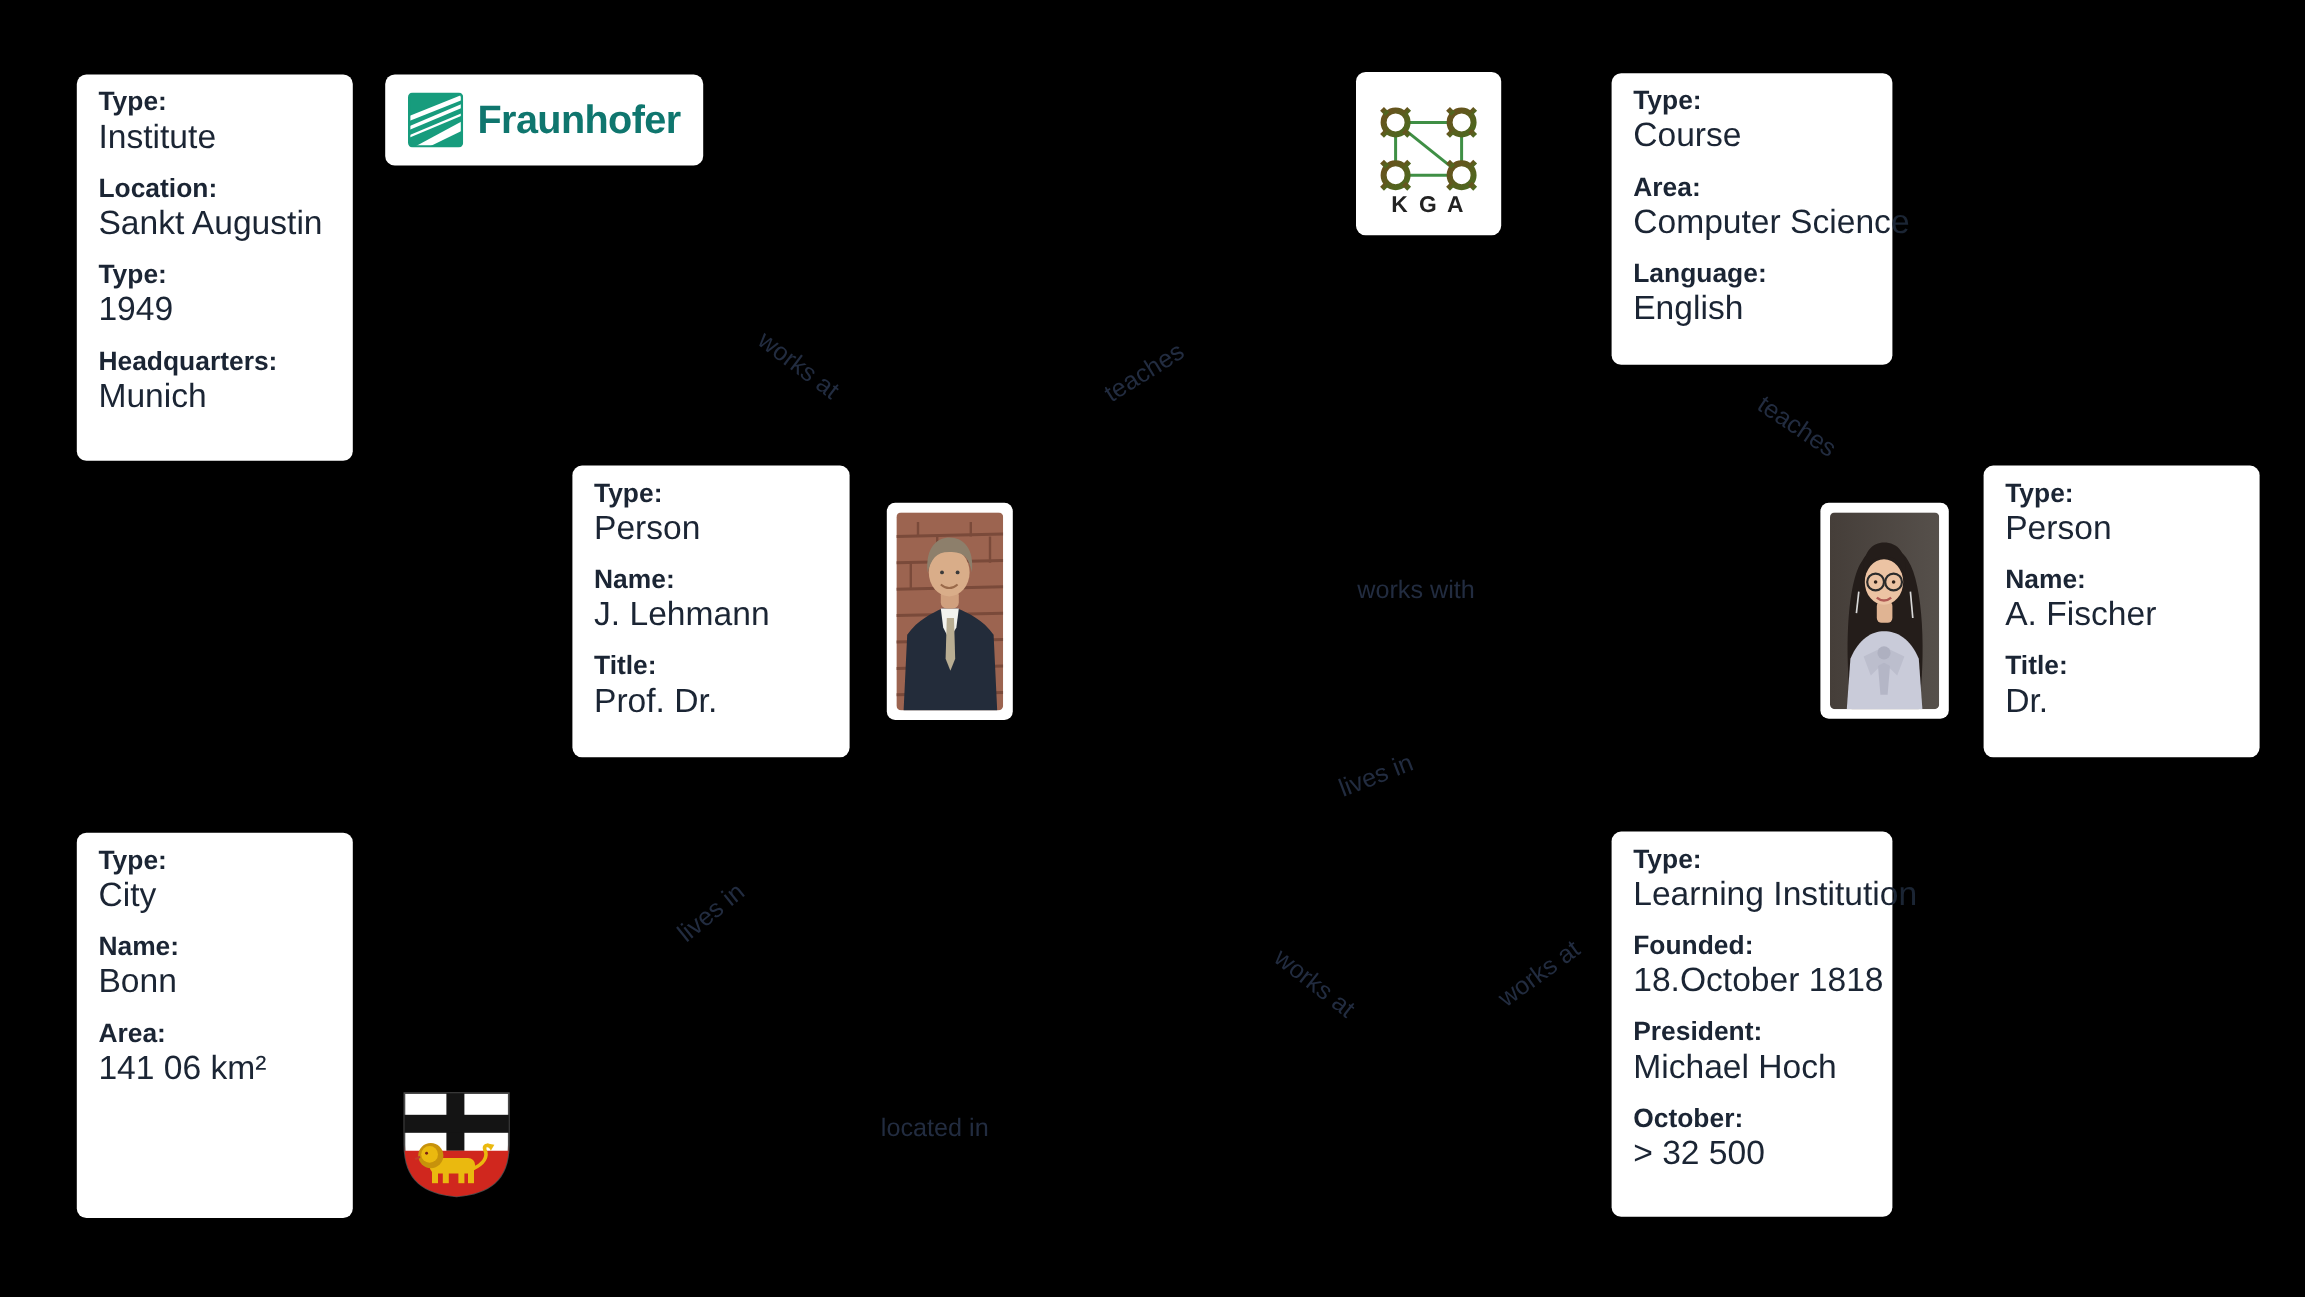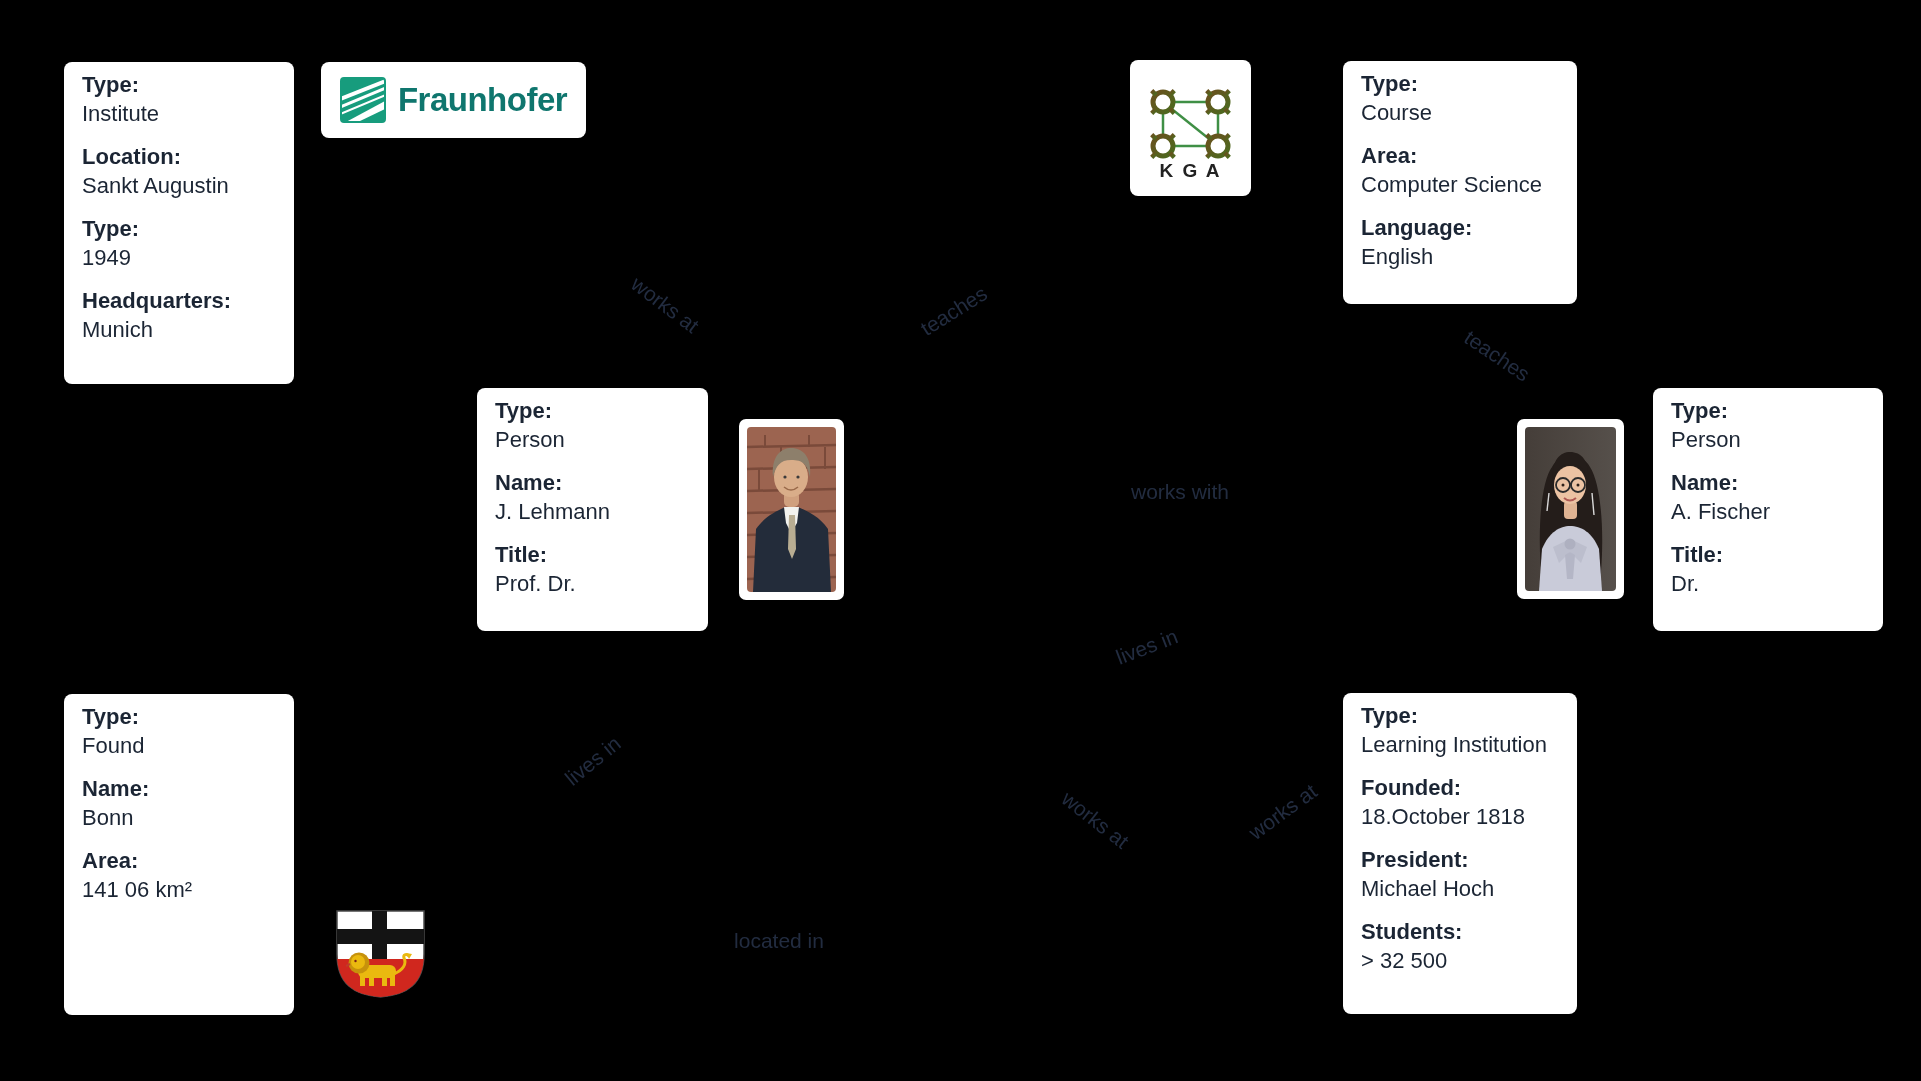--- a/index.html
+++ b/index.html
@@ -4,21 +4,21 @@
 <style>
   html,body{margin:0;padding:0;background:#000;}
   body{font-family:"Liberation Sans","DejaVu Sans",sans-serif;}
   .canvas{position:relative;width:1921px;height:1081px;background:#000;overflow:hidden;}
 
   
   .card{position:absolute;background:#fff;border-radius:8px;padding:8px 18px;box-sizing:border-box;color:#1b2534;}
   .field{margin-bottom:14px;}
   .field:last-child{margin-bottom:0;}
   .f-label{font-weight:700;font-size:22px;line-height:29px;white-space:nowrap;}
-  .f-value{font-weight:400;font-size:22px;line-height:29px;white-space:nowrap;}
+  .f-value{font-weight:400;font-size:28px;line-height:29px;white-space:nowrap;}
 
   #card-institute{left:64px;top:62px;width:230px;height:322px;}
   #card-course{left:1343px;top:61px;width:234px;height:243px;}
   #card-lehmann{left:477px;top:388px;width:231px;height:243px;}
   #card-fischer{left:1653px;top:388px;width:230px;height:243px;}
   #card-city{left:64px;top:694px;width:230px;height:321px;}
   #card-university{left:1343px;top:693px;width:234px;height:321px;}
 
   
   .logo-tile{position:absolute;background:#fff;border-radius:8px;box-sizing:border-box;display:flex;align-items:center;justify-content:center;}
@@ -269,21 +269,21 @@
     </div>
     <div class="field">
       <div class="f-label">Title:</div>
       <div class="f-value">Dr.</div>
     </div>
   </div>
 
   <div class="card" id="card-city">
     <div class="field">
       <div class="f-label">Type:</div>
-      <div class="f-value">Found</div>
+      <div class="f-value">City</div>
     </div>
     <div class="field">
       <div class="f-label">Name:</div>
       <div class="f-value">Bonn</div>
     </div>
     <div class="field">
       <div class="f-label">Area:</div>
       <div class="f-value">141 06 km²</div>
     </div>
   </div>
@@ -318,18 +318,18 @@
     </div>
     <div class="field">
       <div class="f-label">Founded:</div>
       <div class="f-value">18.October 1818</div>
     </div>
     <div class="field">
       <div class="f-label">President:</div>
       <div class="f-value">Michael Hoch</div>
     </div>
     <div class="field">
-      <div class="f-label">Students:</div>
+      <div class="f-label">October:</div>
       <div class="f-value">&gt; 32 500</div>
     </div>
   </div>
 
 </div>
 
 </body></html>

